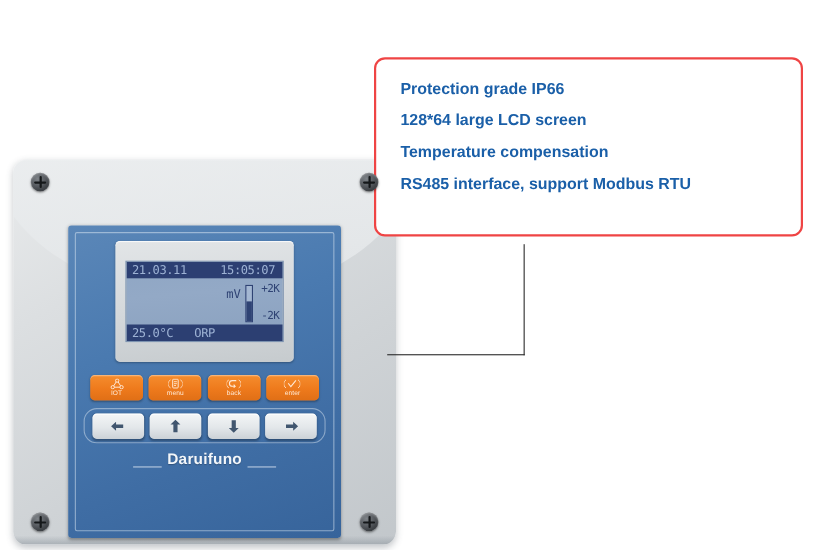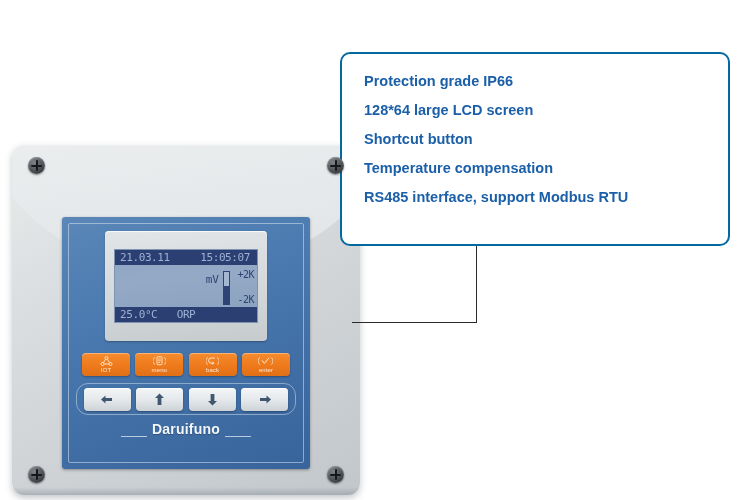--- a/index.html
+++ b/index.html
@@ -56,22 +56,22 @@
   .screw .sx { left: 3px; right: 3px; top: 7.5px; height: 2px; }
   .screw .sy { top: 3px; bottom: 3px; left: 7.5px; width: 2px; }
   .screw.tl { left: 16px;  top: 12px; }
   .screw.tr { right: 16px; top: 12px; }
   .screw.bl { left: 16px;  bottom: 12px; }
   .screw.br { right: 16px; bottom: 12px; }
 
   
   .panel {
     position: absolute;
-    left: 50px; top: 72px;
-    width: 248px; height: 252px;
+    left: 50px; top: 60px;
+    width: 248px; height: 284px;
     background: linear-gradient(160deg, #5b87b8 0%, #4a7ab0 35%, #3f6da4 70%, #37649b 100%);
     border-radius: 3px;
     box-shadow: 0 1px 3px rgba(0,0,0,0.35);
     z-index: 4;
   }
   .panel-inner-line {
     position: absolute;
     left: 6px; top: 6px; right: 6px; bottom: 6px;
     border: 1px solid rgba(215,228,240,0.55);
     border-radius: 2px;
@@ -230,23 +230,23 @@
     left: 352px; top: 322px;
     width: 125px; height: 1px;
     background: #2b2b2b;
     z-index: 2;
   }
 
   
   .callout {
     position: absolute;
     left: 340px; top: 52px;
-    width: 390px; height: 194px;
+    width: 390px; height: 163px;
     background: #ffffff;
-    border: 2px solid #0369a1;
+    border: 2px solid #ef4444;
     border-radius: 10px;
     z-index: 5;
     padding: 13px 3px 0 22px;
   }
   .feature {
     font-family: "Liberation Sans", sans-serif;
     font-size: 14.5px;
     font-weight: bold;
     color: #1a5fa8;
     line-height: 29px;
@@ -398,18 +398,17 @@
         <span class="brand-text">Daruifuno</span>
         <span class="brand-line"></span>
       </div>
 
     </div>
   </div>
 
   <div class="callout">
     <div class="feature">Protection grade IP66</div>
     <div class="feature">128*64 large LCD screen</div>
-    <div class="feature">Shortcut button</div>
     <div class="feature">Temperature compensation</div>
     <div class="feature">RS485 interface, support Modbus RTU</div>
   </div>
 
 </div>
 
 </body></html>

